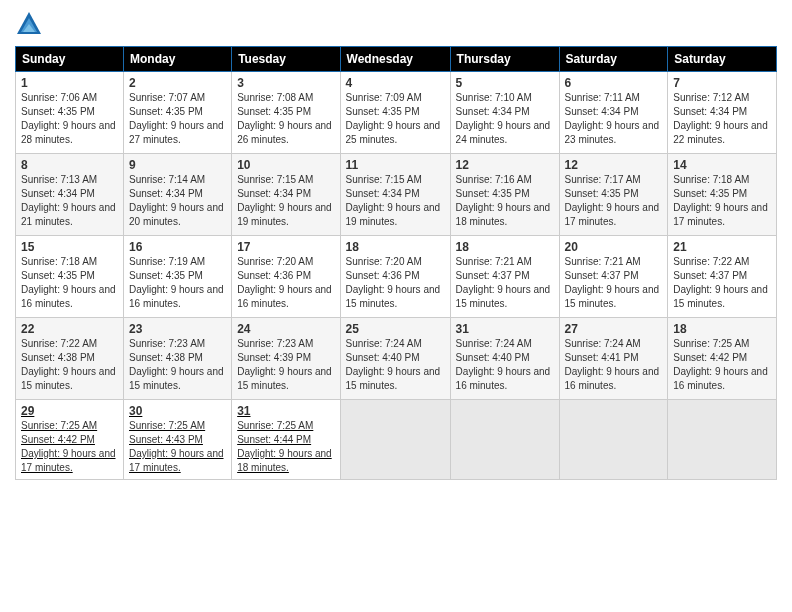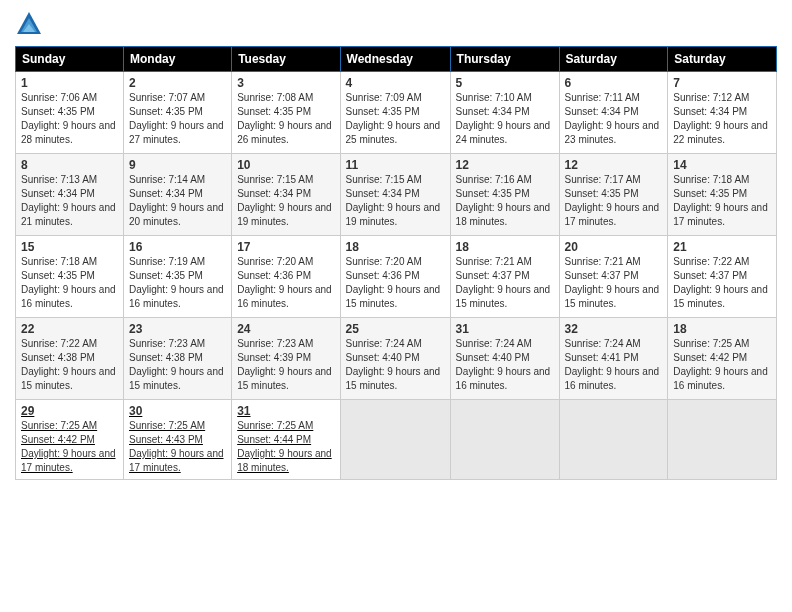--- a/index.html
+++ b/index.html
@@ -245,21 +245,21 @@
           </td>
           <td>
             <span class="day-num">25</span>
             <div class="day-info">Sunrise: 7:24 AM<br>Sunset: 4:40 PM<br>Daylight: 9 hours and 15 minutes.</div>
           </td>
           <td>
             <span class="day-num">31</span>
             <div class="day-info">Sunrise: 7:24 AM<br>Sunset: 4:40 PM<br>Daylight: 9 hours and 16 minutes.</div>
           </td>
           <td>
-            <span class="day-num">32</span>
+            <span class="day-num">27</span>
             <div class="day-info">Sunrise: 7:24 AM<br>Sunset: 4:41 PM<br>Daylight: 9 hours and 16 minutes.</div>
           </td>
           <td>
             <span class="day-num">18</span>
             <div class="day-info">Sunrise: 7:25 AM<br>Sunset: 4:42 PM<br>Daylight: 9 hours and 16 minutes.</div>
           </td>
         </tr>
         <tr class="last-row">
           <td>
             <span class="day-num">29</span>

